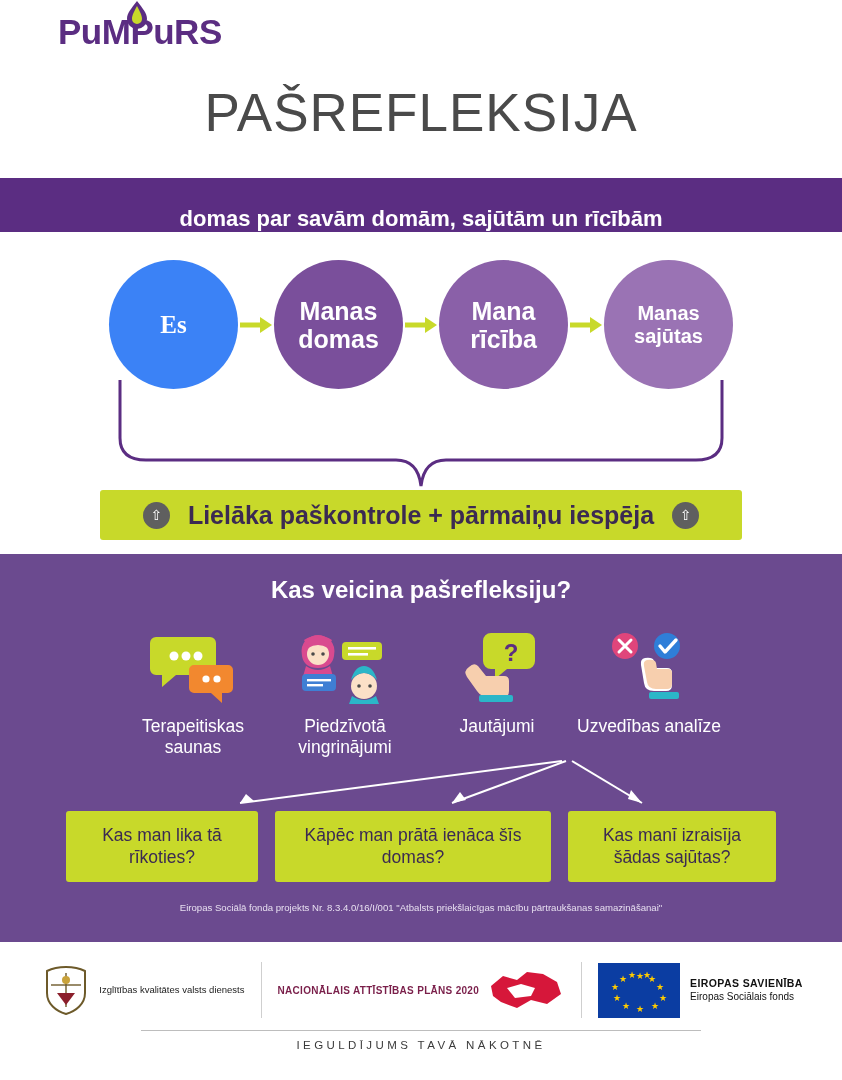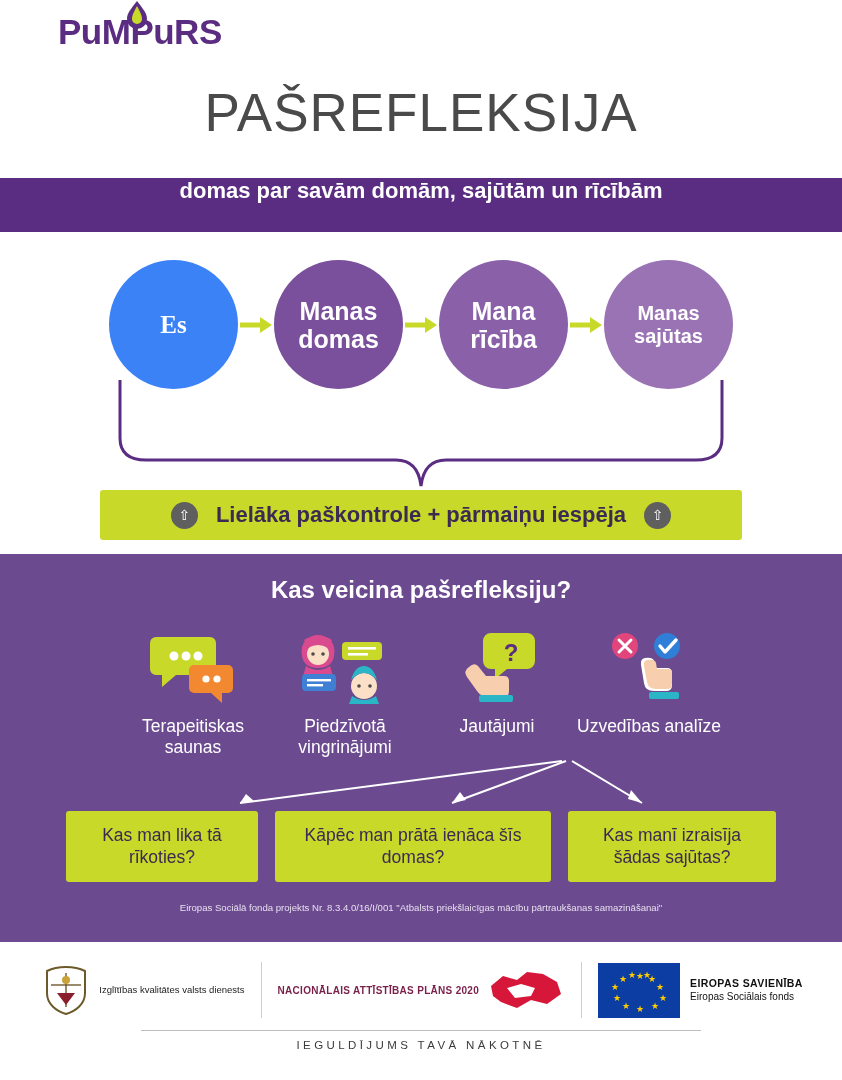--- a/index.html
+++ b/index.html
@@ -22,21 +22,21 @@
   .page-title {
     position: absolute; left: 0; right: 0; top: 82px;
     text-align: center; font-size: 53px; color: #4a4a4a;
     letter-spacing: 1px; font-weight: normal;
     font-family: "Liberation Sans", sans-serif;
   }
 
   
   .banner {
     height: 54px; background: #5b2d82; color: #fff;
-    display: flex; align-items: flex-start; justify-content: center;
+    display: flex; align-items: flex-end; justify-content: center;
     font-size: 22px; font-weight: bold;
   }
 
   
   .flow-section { position: relative; height: 322px; background: #fff; }
   .circles {
     position: absolute; left: 0; right: 0; top: 28px;
     display: flex; align-items: center; justify-content: center;
   }
   .circle {
@@ -54,21 +54,21 @@
     width: 36px; height: 26px; position: relative; flex: 0 0 36px;
   }
   .arrow svg { display: block; }
 
   .brace { position: absolute; left: 0; right: 0; top: 148px; height: 120px; }
   .cta-band {
     position: absolute; left: 100px; top: 258px; width: 642px; height: 50px;
     background: #c8d92a; border-radius: 3px;
     display: flex; align-items: center; justify-content: center; gap: 18px;
   }
-  .cta-text { font-size: 22px; font-weight: bold; color: #3b2a52; }
+  .cta-text { font-size: 25px; font-weight: bold; color: #3b2a52; }
   .cta-chip {
     width: 27px; height: 27px; border-radius: 50%;
     background: #5f5f5f; color: #fff; font-size: 14px;
     display: flex; align-items: center; justify-content: center;
   }
 
   
   .panel {
     position: relative; height: 388px; background: #6b4a8f;
     padding-top: 22px;

